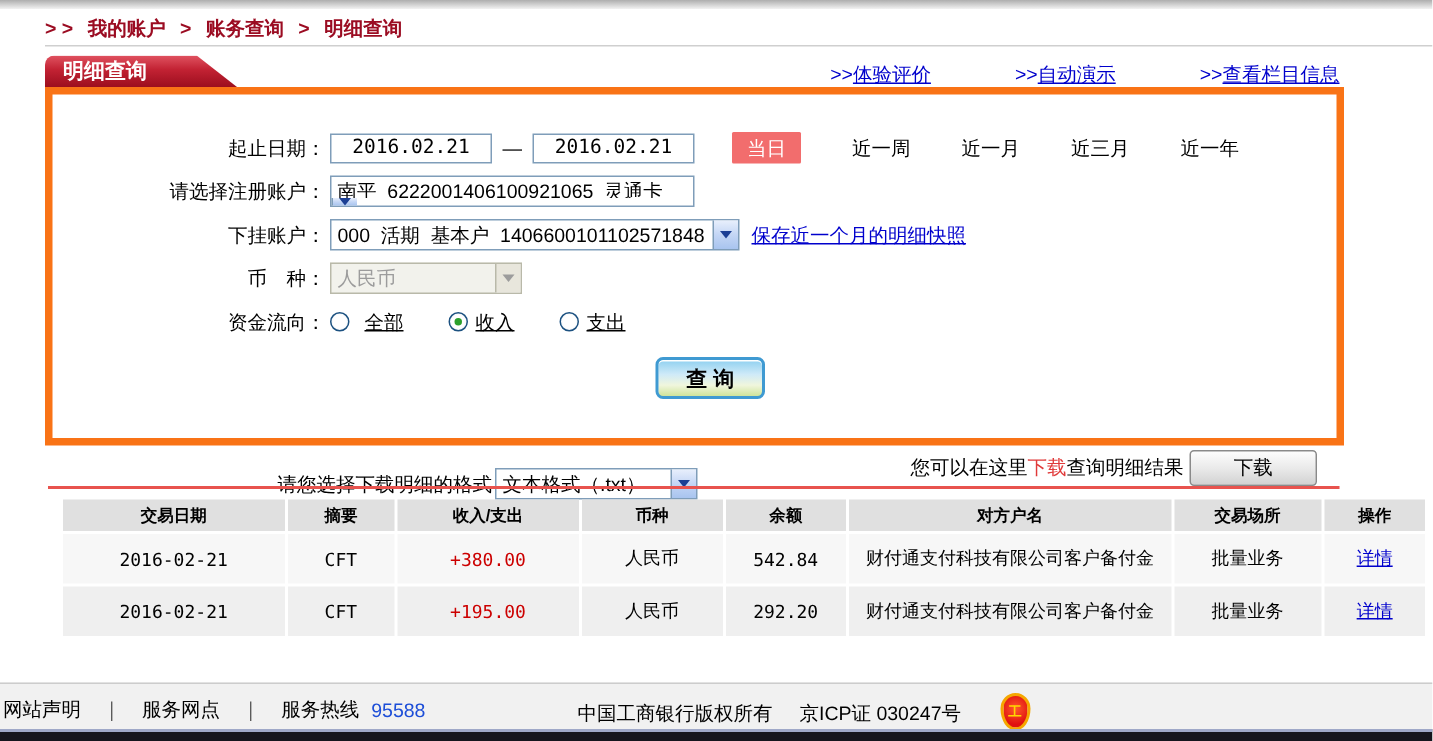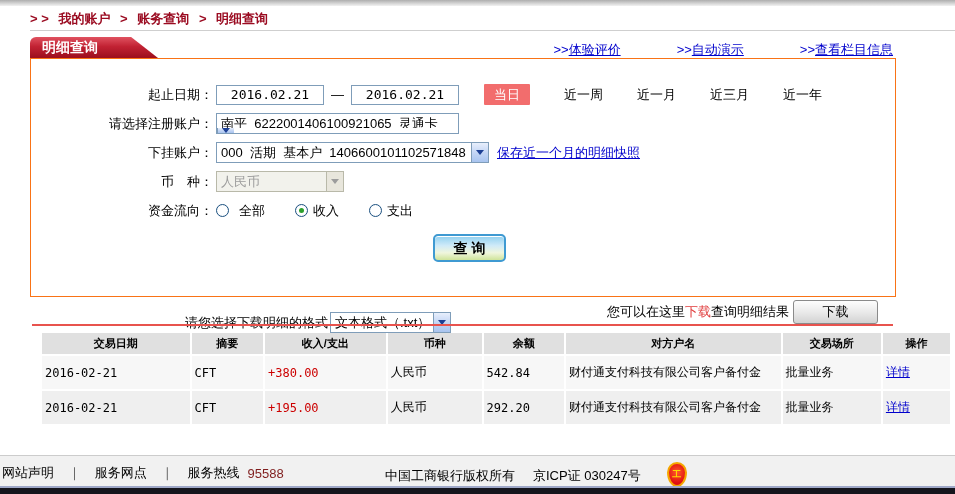--- a/index.html
+++ b/index.html
@@ -25,21 +25,21 @@
     background: linear-gradient(180deg,#e05260 0%, #c22233 45%, #9c0e1e 100%);
     clip-path: polygon(0 0, 79% 0, 100% 100%, 0 100%);
     border-top-left-radius:6px;
     color:#fff; font-weight:bold; font-size:14px; line-height:21px; padding-left:12px; }
   .hlinks { position:absolute; top:41px; right:62px; display:flex; gap:56px; font-size:13px; }
   .hlink { color:#0000cc; cursor:pointer; white-space:nowrap; }
   .hlink .lbl { text-decoration: underline; }
 
   
   .mainbox { position:absolute; top:58px; left:30px; width:866px; height:239px;
-    border:1px solid #f97316; background:#fff; padding-top:21px; }
+    border:5px solid #f97316; background:#fff; padding-top:21px; }
   .frow { display:flex; align-items:center; height:29px; }
   .flabel { width:185px; text-align:right; padding-right:3px; white-space:nowrap; }
   .dateinput { width:108px; height:20px; border:1px solid #7f9db9; text-align:center;
     font-size:13px; line-height:18px; background:#fff; }
   .dash { margin:0 7px; }
   .today-btn { margin-left:25px; width:46px; height:21px; background:#f26d6d; color:#fff;
     text-align:center; line-height:21px; font-size:13px; cursor:pointer; border-radius:1px; }
   .qlink { margin-left:34px; cursor:pointer; white-space:nowrap; }
 
   .xpselect { height:21px; border:1px solid #7f9db9; background:#fff; display:flex; align-items:stretch; cursor:pointer; }
@@ -50,58 +50,58 @@
   .xpselect.disabled { border-color:#b9b9a9; background:#f2f2ec; cursor:default; }
   .xpselect.disabled .txt { color:#9c9c9c; }
   .xpselect.disabled .arw { border-left-color:#b9b9a9; background:#e8e6dc; }
   .xpselect.disabled .arw::after { border-top-color:#9c9c9c; }
 
   .bluelink { color:#0000cc; text-decoration:underline; margin-left:8px; cursor:pointer; white-space:nowrap; }
 
   .radio { width:13px; height:13px; border-radius:50%; border:1px solid #1c5180;
     background: radial-gradient(#ffffff 55%, #dfe9f2); display:inline-flex; align-items:center; justify-content:center; cursor:pointer; }
   .radio.checked::after { content:""; width:5px; height:5px; border-radius:50%; background:#2ca02c; }
-  .radio-item { display:flex; align-items:center; margin-right:30px; cursor:pointer; }
+  .radio-item { display:flex; align-items:center; margin-right:30px; cursor:pointer;text-decoration:underline; }
   .radio-item .rl { margin-left:5px; }
   .radio-item.first .rl { margin-left:10px; }
 
   .query-btn { position:absolute; left:402px; top:175px; width:73px; height:28px;
     border:2px solid #3f9ad2; border-radius:5px;
     background: linear-gradient(180deg,#8fd0f0 0%, #cfeaf8 40%, #f0f6dd 70%, #cfe49a 100%);
     font-size:14px; font-weight:bold; text-align:center; line-height:24px; cursor:pointer;
     box-shadow: inset 0 1px 0 #ffffff; }
 
   
   .dlrow { position:absolute; top:300px; left:0; width:955px; height:24px; }
   .dl-left { position:absolute; left:185px; top:12px; display:flex; align-items:center; }
-  .dl-left .fmt-select { width:121px; margin-left:2px; }
+  .dl-left .fmt-select { width:135px; margin-left:2px; }
   .dl-right { position:absolute; right:77px; top:0; display:flex; align-items:center; }
   .dl-em { color:#e03a3a; }
   .dl-btn { margin-left:4px; width:85px; height:24px; border:1px solid #8a8a8a; border-radius:3px;
     background: linear-gradient(180deg,#fdfdfd,#e8e8e8 55%,#d2d2d2); text-align:center; line-height:22px; cursor:pointer; }
 
   .redline { position:absolute; top:324px; left:32px; width:861px; border-top:2px solid #e8534e; }
 
   
   .rtable { position:absolute; top:331px; left:40px; width:912px;
     border-collapse:separate; border-spacing:2px; table-layout:fixed; font-size:12px; }
   .rtable th { background:#e0e0e0; height:21px; font-weight:bold; font-size:11px; text-align:center; }
-  .rtable td { height:33px; text-align:left; vertical-align:middle; padding:0 3px; }
+  .rtable td { height:33px; text-align:center; vertical-align:middle; padding:0 3px; }
   .rtable tr.r0 td { background:#f7f7f7; }
   .rtable tr.r1 td { background:#efefef; }
   .amt { color:#cc0000; }
   .detail-link { color:#0000cc; text-decoration:underline; cursor:pointer; }
 
   
   .footer { position:absolute; top:455px; left:0; width:955px; height:31px;
     background:#f1f1f1; border-top:1px solid #cccccc; }
   .f-left { position:absolute; left:2px; top:8px; display:flex; align-items:center; white-space:nowrap; }
   .f-left .sep { margin:0 14px; color:#444; }
   .f-left .flink { cursor:pointer; }
-  .hotline-num { color:#7f1d1d; margin-left:8px; }
+  .hotline-num { color:#1d4ed8; margin-left:8px; }
   .f-right { position:absolute; left:385px; top:8px; display:flex; align-items:center; white-space:nowrap; }
   .f-icp { margin-left:18px; }
   .seal { margin-left:26px; margin-top:-2px; width:20px; height:25px;
     background: radial-gradient(circle at 50% 40%, #ff5a2a 0%, #e01010 70%);
     border:2px solid #f5a700; border-radius: 50% 50% 50% 50% / 42% 42% 58% 58%;
     display:flex; align-items:center; justify-content:center;
     color:#ffd700; font-size:9px; font-weight:bold; }
 
   .bottombar { position:absolute; bottom:0; left:0; width:955px; height:8px;
     background:#15151d; border-top:2px solid #9fa8c8; }

